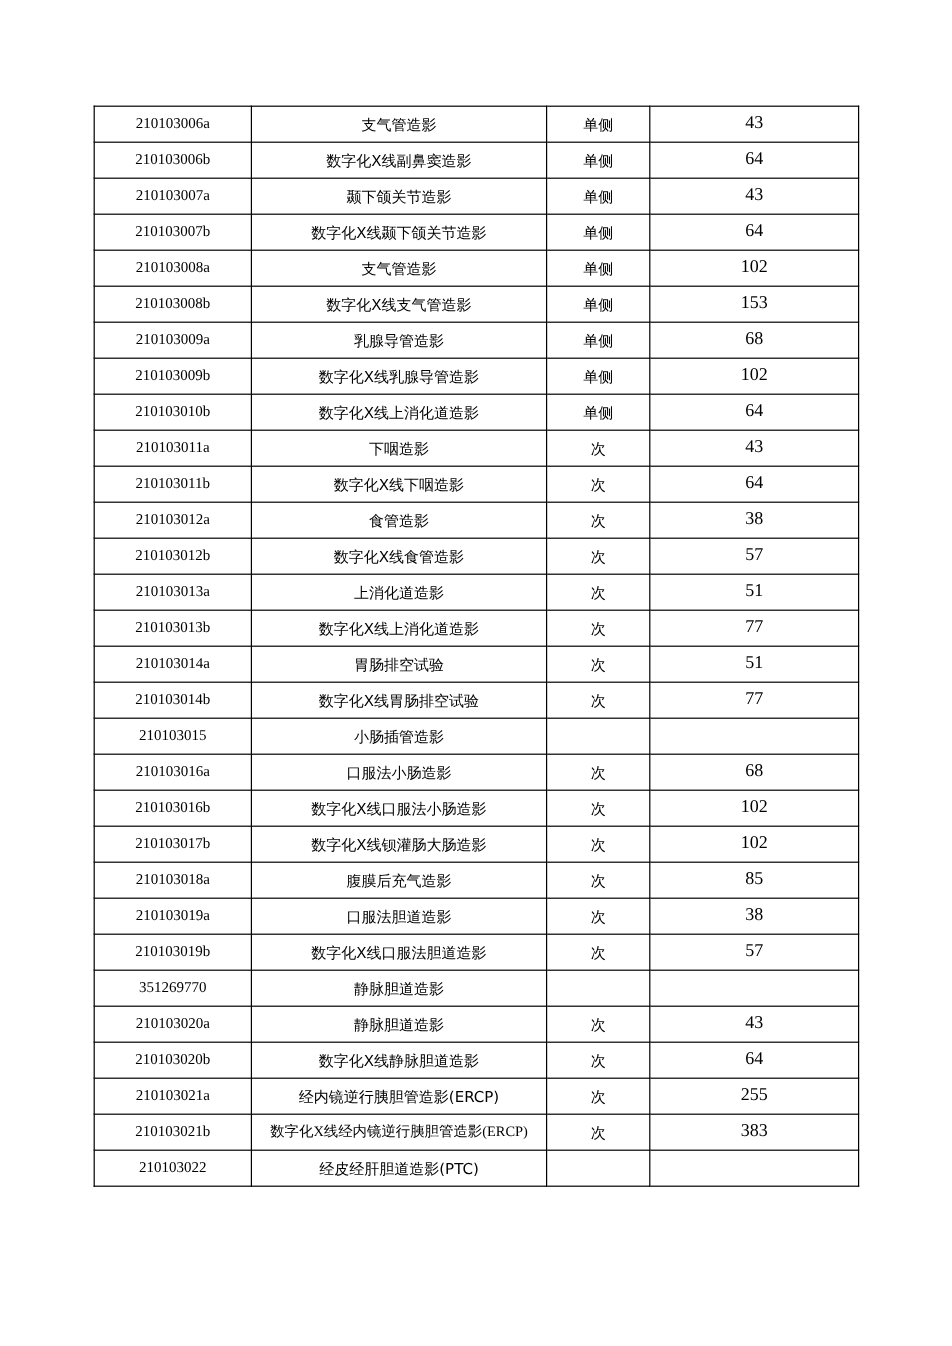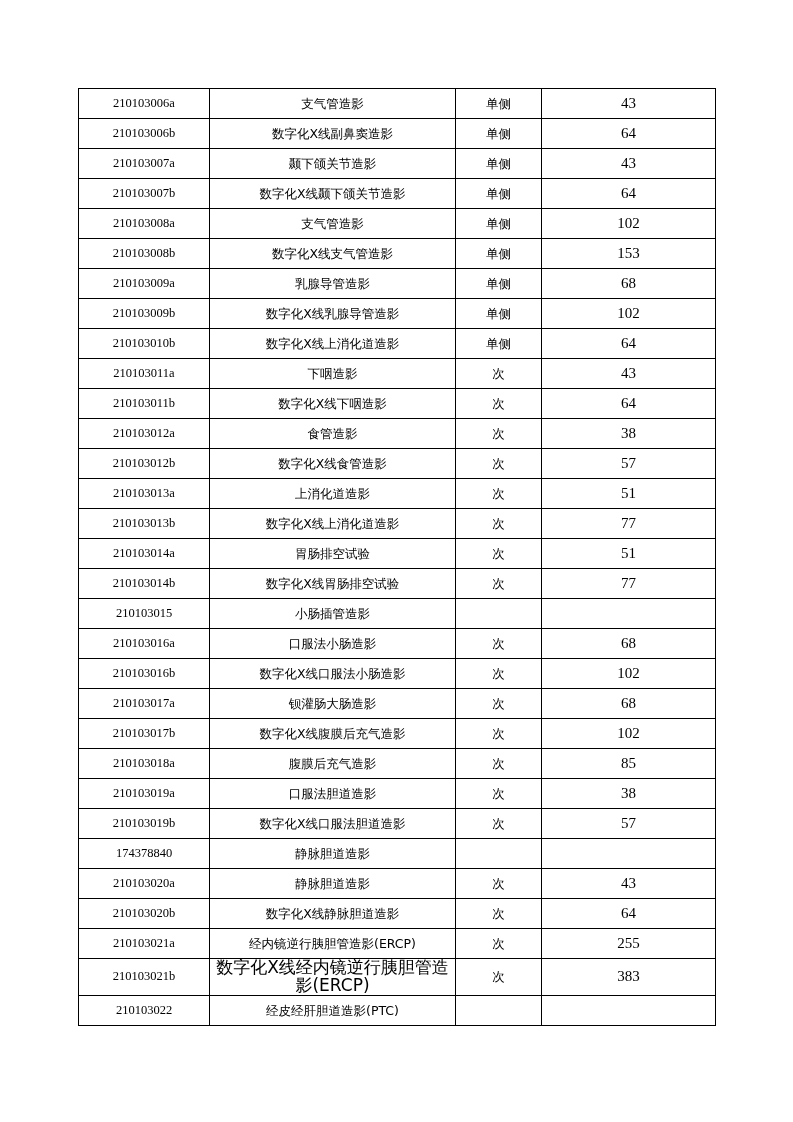--- a/index.html
+++ b/index.html
@@ -42,21 +42,22 @@
 
   .cell-code {
     font-family: "Liberation Serif", "DejaVu Serif", serif;
     font-size: 12.5px;
   }
   .cell-name {
     font-family: "DejaVu Sans", "Liberation Sans", sans-serif;
     font-size: 12.5px;
   }
   .cell-name.small {
-    font-size: 17px;
+    font-size: 12px;
+    font-family: Liberation Serif, serif;
   }
   .cell-unit {
     font-family: "DejaVu Sans", "Liberation Sans", sans-serif;
     font-size: 12.5px;
   }
   .cell-price {
     font-family: "Liberation Serif", "DejaVu Serif", serif;
     font-size: 15px;
   }
 </style>
@@ -186,28 +187,22 @@
           <td class="cell-unit">次</td>
           <td class="cell-price">68</td>
         </tr>
         <tr>
           <td class="cell-code">210103016b</td>
           <td class="cell-name">数字化X线口服法小肠造影</td>
           <td class="cell-unit">次</td>
           <td class="cell-price">102</td>
         </tr>
         <tr>
-          <td class="cell-code">210103017a</td>
-          <td class="cell-name">钡灌肠大肠造影</td>
-          <td class="cell-unit">次</td>
-          <td class="cell-price">68</td>
-        </tr>
-        <tr>
           <td class="cell-code">210103017b</td>
-          <td class="cell-name">数字化X线腹膜后充气造影</td>
+          <td class="cell-name">数字化X线钡灌肠大肠造影</td>
           <td class="cell-unit">次</td>
           <td class="cell-price">102</td>
         </tr>
         <tr>
           <td class="cell-code">210103018a</td>
           <td class="cell-name">腹膜后充气造影</td>
           <td class="cell-unit">次</td>
           <td class="cell-price">85</td>
         </tr>
         <tr>
@@ -216,21 +211,21 @@
           <td class="cell-unit">次</td>
           <td class="cell-price">38</td>
         </tr>
         <tr>
           <td class="cell-code">210103019b</td>
           <td class="cell-name">数字化X线口服法胆道造影</td>
           <td class="cell-unit">次</td>
           <td class="cell-price">57</td>
         </tr>
         <tr>
-          <td class="cell-code">174378840</td>
+          <td class="cell-code">351269770</td>
           <td class="cell-name">静脉胆道造影</td>
           <td class="cell-unit"></td>
           <td class="cell-price"></td>
         </tr>
         <tr>
           <td class="cell-code">210103020a</td>
           <td class="cell-name">静脉胆道造影</td>
           <td class="cell-unit">次</td>
           <td class="cell-price">43</td>
         </tr>

